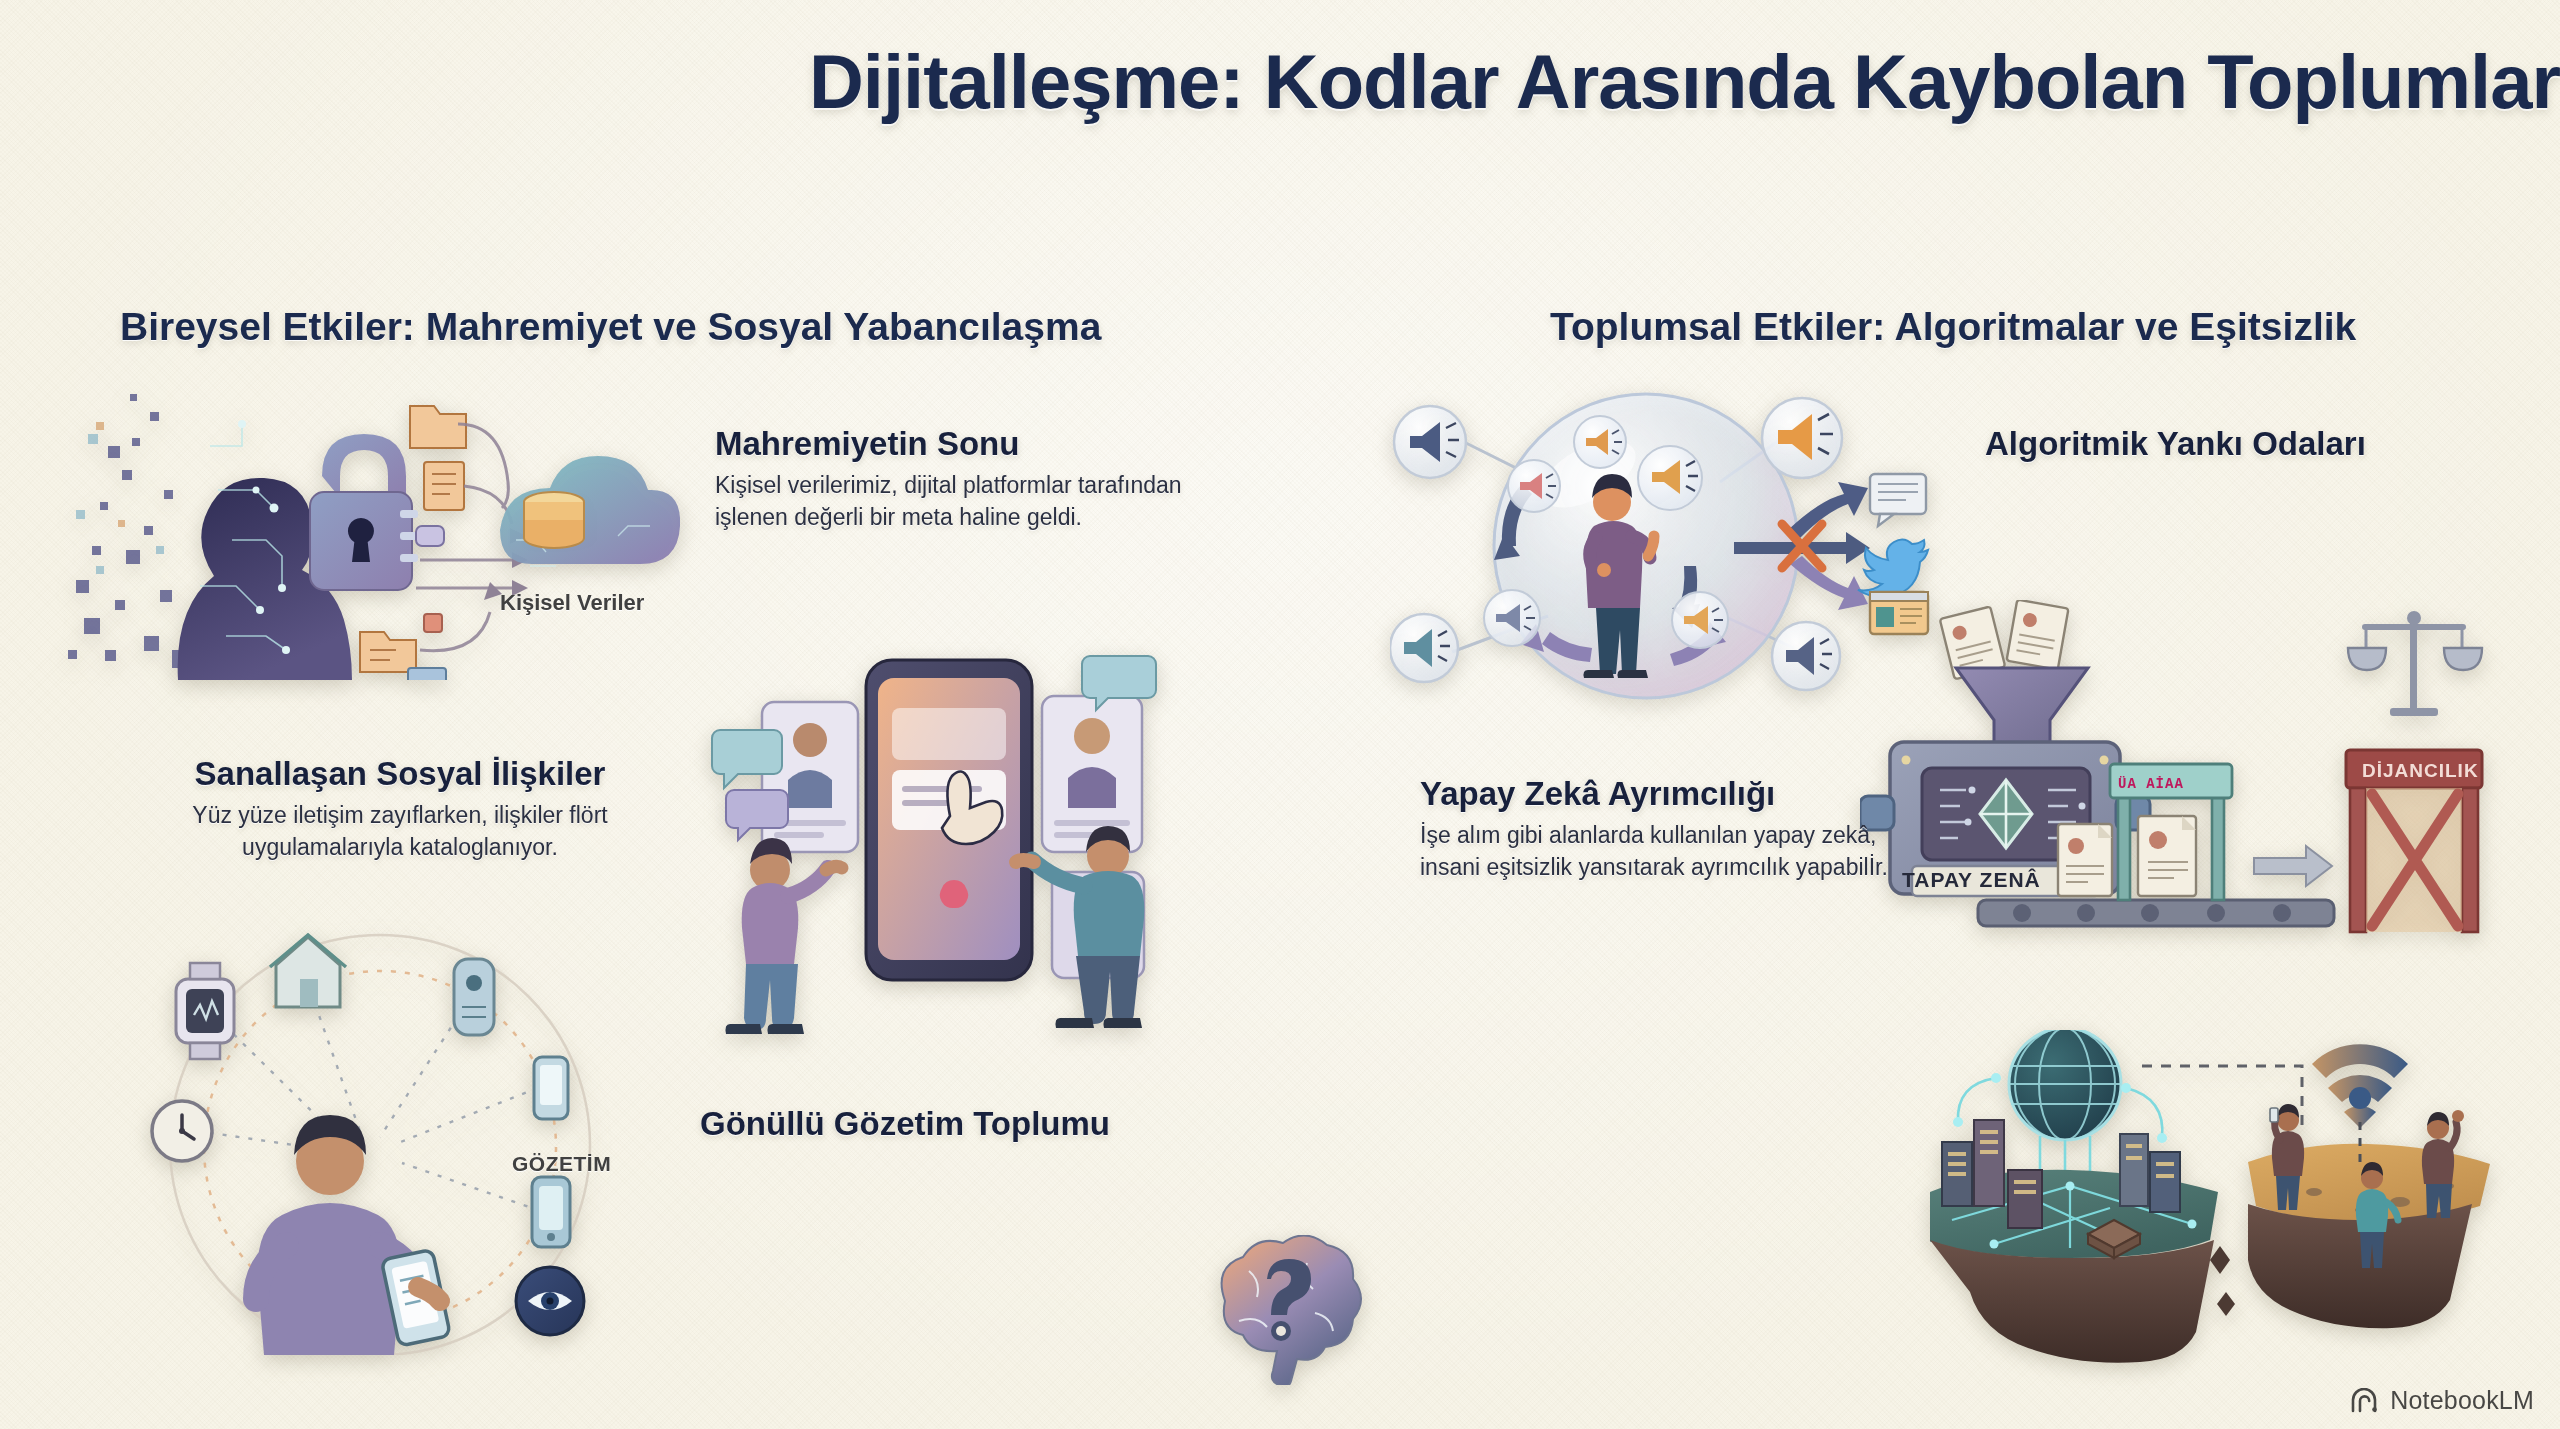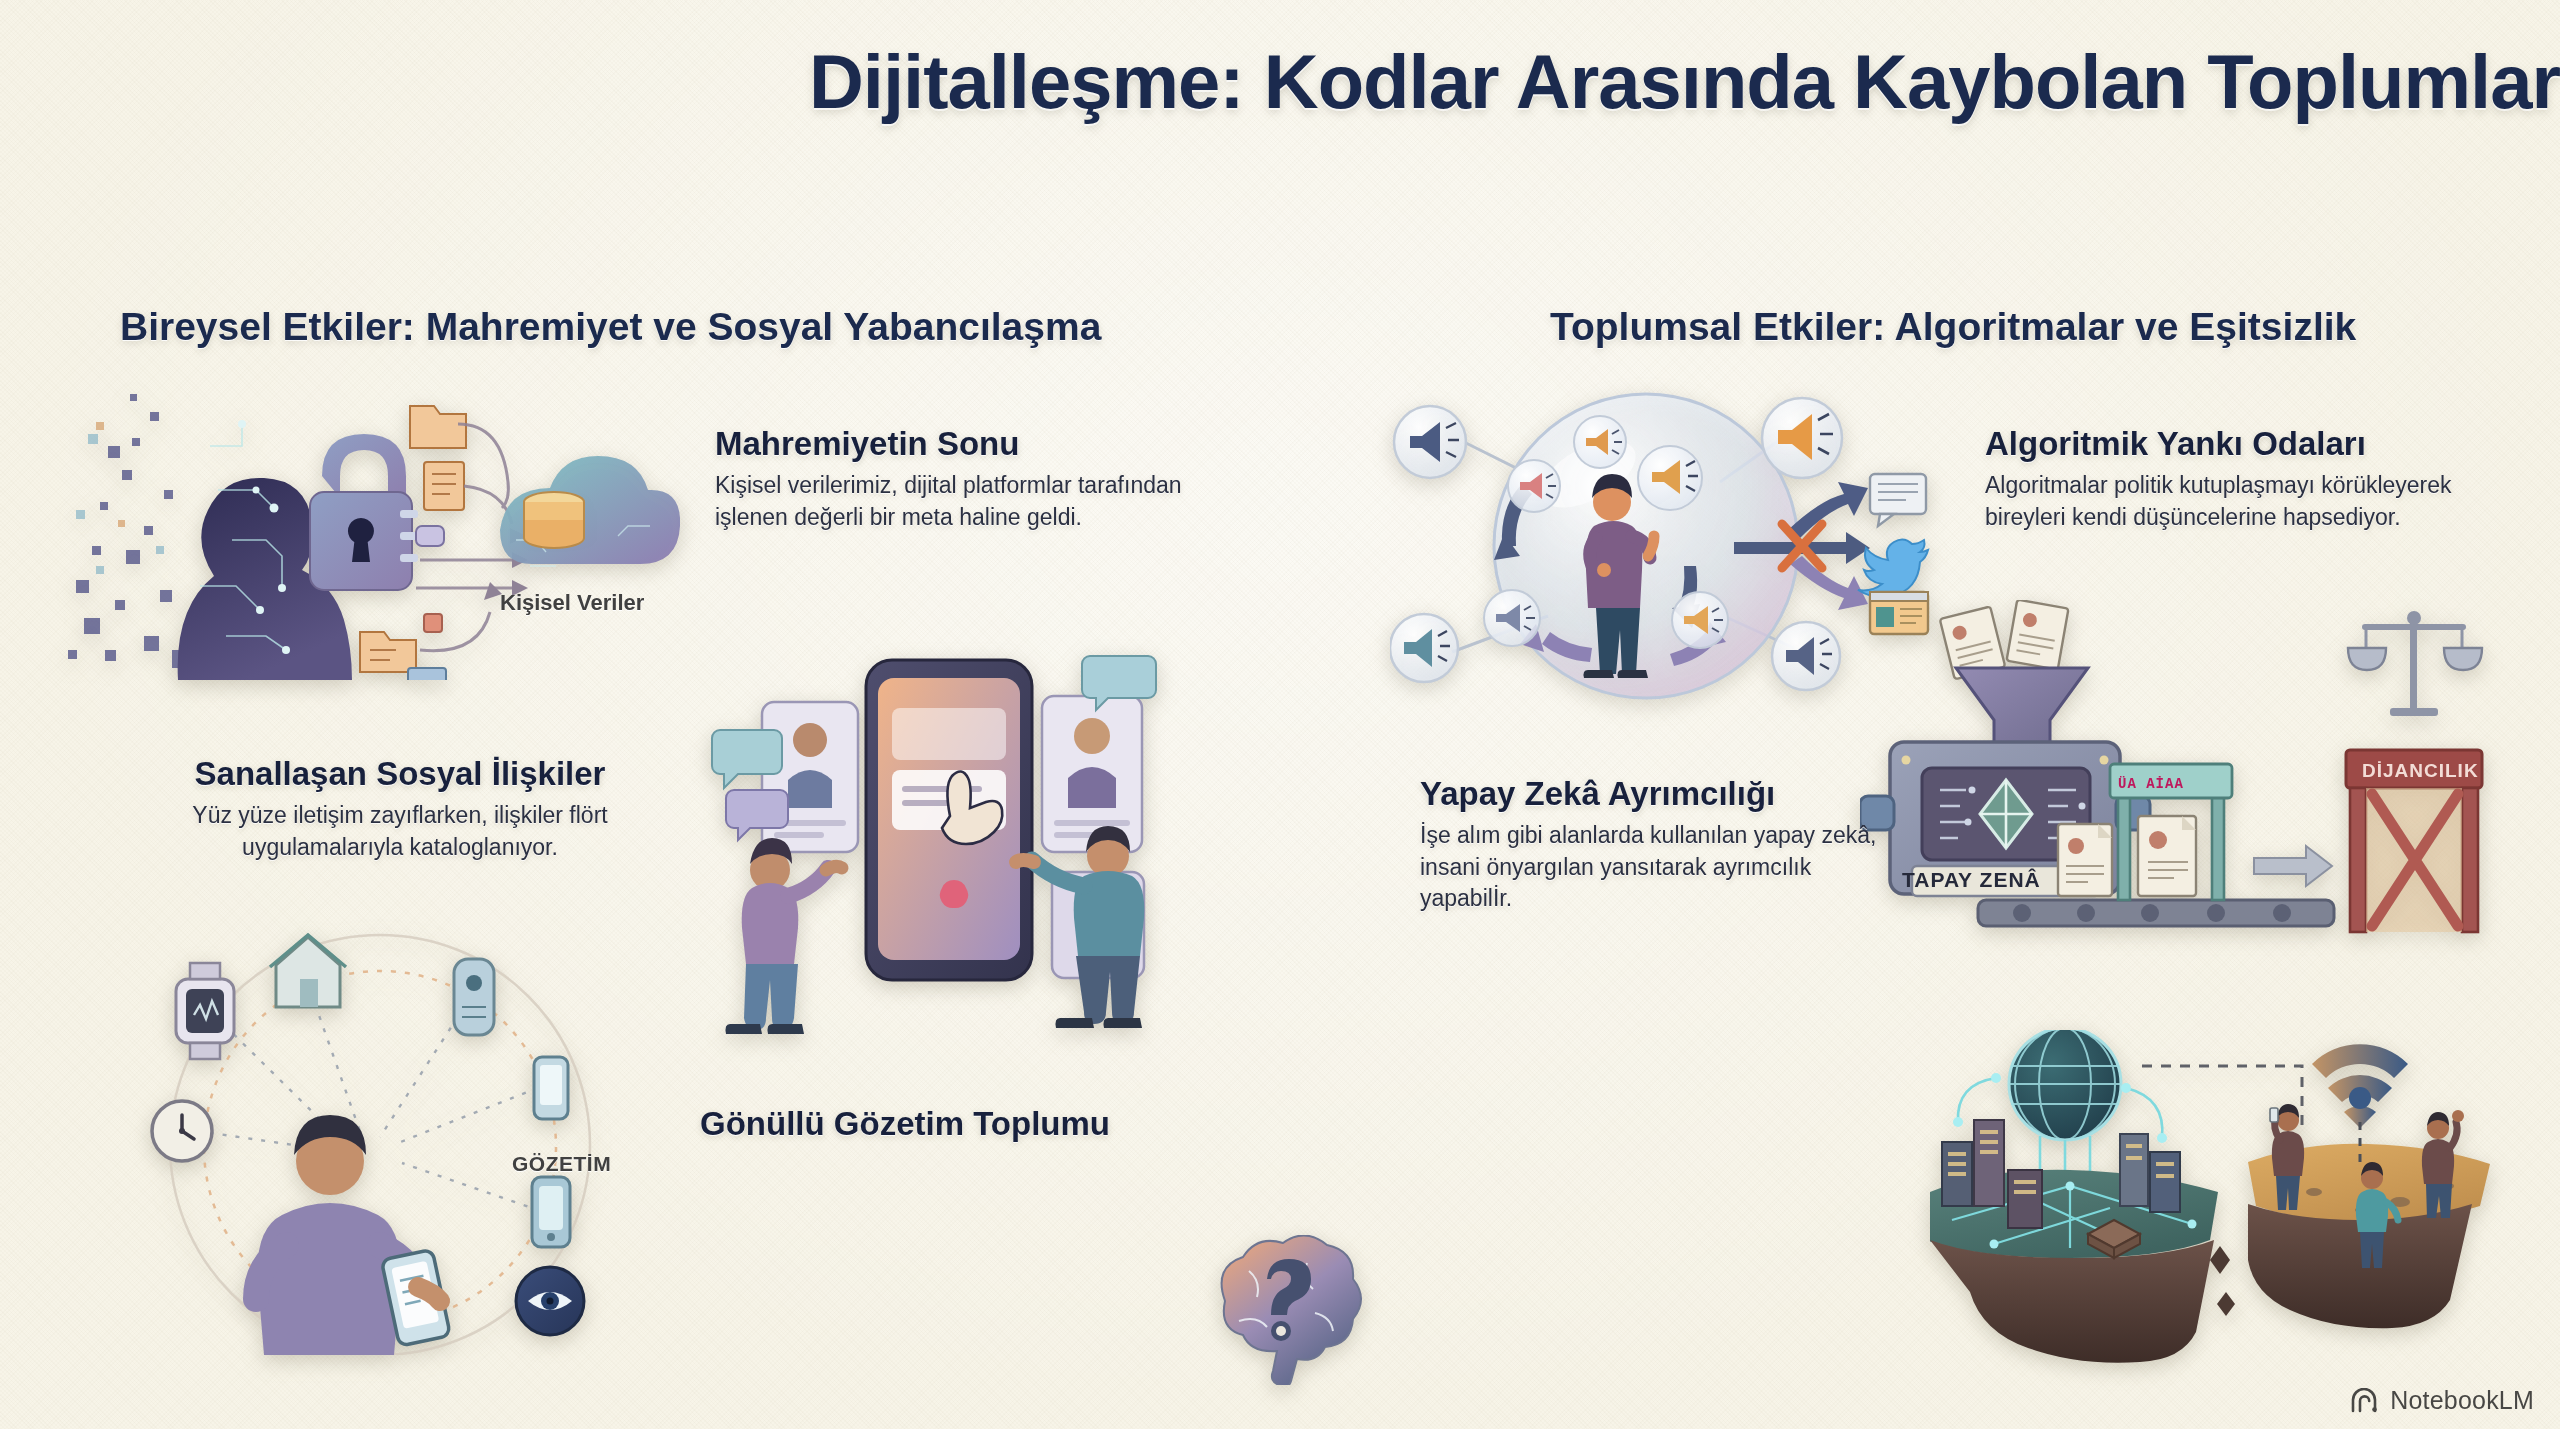--- a/index.html
+++ b/index.html
@@ -792,26 +792,25 @@
   <h3>Sanallaşan Sosyal İlişkiler</h3>
   <p>Yüz yüze iletişim zayıflarken, ilişkiler flört uygulamalarıyla kataloglanıyor.</p>
 </div>
 
 <div class="tblock" id="tb-surveillance">
   <h3>Gönüllü Gözetim Toplumu</h3>
 </div>
 
 <div class="tblock" id="tb-echo">
   <h3>Algoritmik Yankı Odaları</h3>
-  <p>Algoritmalar politik kutuplaşmayı körükleyerek bireyleri kendi düşüncelerine hapsediyor.</p>
 </div>
 
 <div class="tblock" id="tb-ai">
   <h3>Yapay Zekâ Ayrımcılığı</h3>
-  <p>İşe alım gibi alanlarda kullanılan yapay zekâ, insani önyargılan yansıtarak ayrımcılık yapabilİr.</p>
+  <p>İşe alım gibi alanlarda kullanılan yapay zekâ, insani eşitsizlik yansıtarak ayrımcılık yapabilİr.</p>
 </div>
 
 <div class="tblock" id="tb-divide">
 </div>
 
 <div style="position:absolute; right:26px; bottom:14px; z-index:10; display:flex; align-items:center; gap:10px; opacity:.82;">
   <svg width="30" height="26" viewBox="0 0 30 26">
     <path d="M3 23 V12 A11 11 0 0 1 25 12 V23" fill="none" stroke="#222" stroke-width="2.6" stroke-linecap="round"></path>
     <path d="M10 23 V13 A4.6 4.6 0 0 1 19.2 13" fill="none" stroke="#222" stroke-width="2.6" stroke-linecap="round"></path>
     <circle cx="24.5" cy="21.5" r="2.3" fill="#222"></circle>

